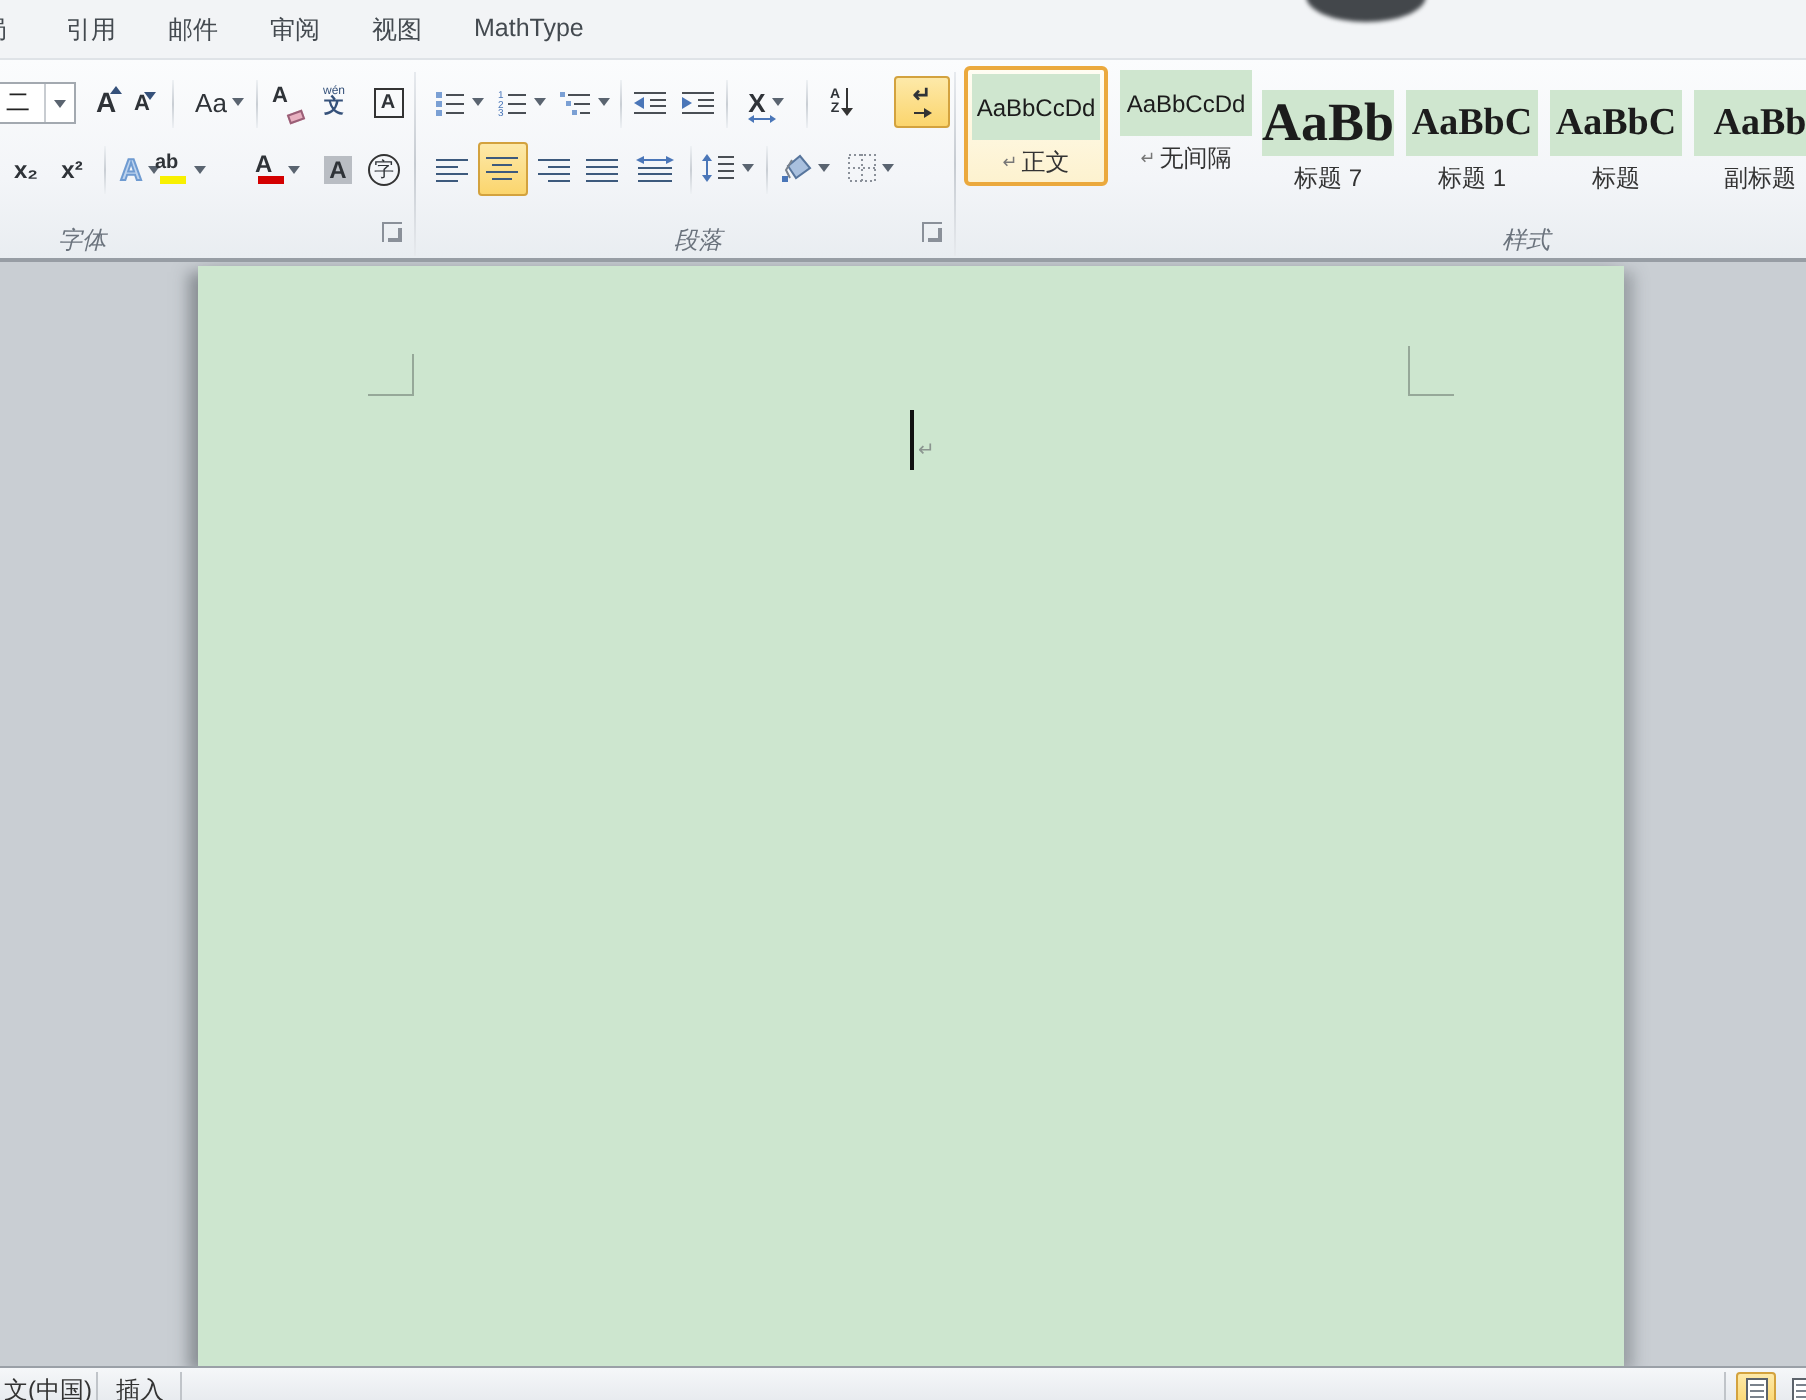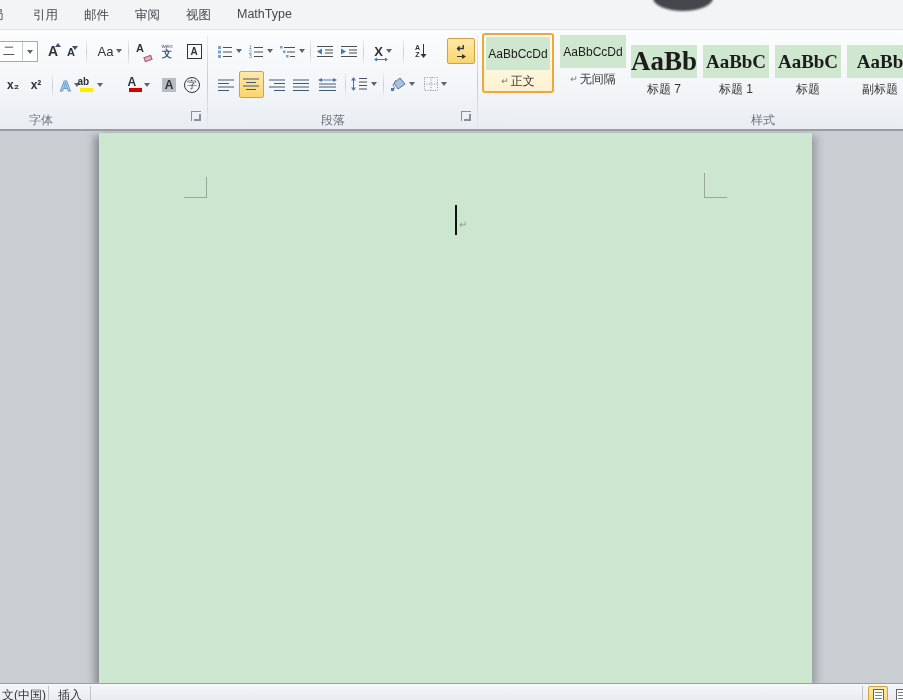--- a/index.html
+++ b/index.html
@@ -13,21 +13,21 @@
   .tab { position:absolute; top:7px; font-size:12.5px; color:#444a50; white-space:nowrap; }
   #blob { position:absolute; left:653px; top:-15px; width:60px; height:26px;
     background:#43474b; border-radius:50%; filter:blur(1px); }
 
   
   #ribbon { left:0; top:30px; width:903px; height:101px;
     background:linear-gradient(#fbfcfd 0%, #f3f5f8 60%, #e9edf1 100%);
     border-bottom:2px solid #979da4; overflow:hidden; }
   .gsep { position:absolute; top:6px; width:1px; height:92px;
     background:linear-gradient(#e7eaee, #c6cbd1, #e7eaee); }
-  .glabel { position:absolute; top:82px; font-size:12px; color:#6b737d; text-align:center; }
+  .glabel { position:absolute; top:82px; font-size:12px; color:#6b737d; text-align:center;font-style:italic; }
   .launcher { position:absolute; top:81px; width:10px; height:10px;
     border-left:1px solid #8a9099; border-top:1px solid #8a9099; }
   .launcher::after { content:""; position:absolute; right:0px; bottom:0px; width:5px; height:5px;
     border-right:2px solid #8a9099; border-bottom:2px solid #8a9099; }
 
   .btn { position:absolute; display:flex; align-items:center; justify-content:center;
     color:#2f3338; }
   .caret { width:0; height:0; border-left:3px solid transparent; border-right:3px solid transparent;
     border-top:4px solid #5a6470; margin-left:3px; }
   .isep { position:absolute; width:1px; height:24px;
@@ -360,21 +360,21 @@
       <svg width="14" height="14">
         <g stroke="#8a9099" stroke-dasharray="1,1.5">
           <rect x="0.5" y="0.5" width="13" height="13" fill="none"></rect>
             <line x1="7" y1="0" x2="7" y2="14"></line>
             <line x1="0" y1="7" x2="14" y2="7"></line>
           </g>
         </svg>
       <span class="caret"></span>
       </div>
 
-    <div class="glabel" style="left:290px;width:86px">段落</div>
+    <div class="glabel" style="left:306px;width:86px">段落</div>
     <div class="launcher" style="left:461px"></div>
   </div>
 
   <div class="gsep" style="left:477px"></div>
 
   <div>
     <div class="style-tile tile-sel" style="left:482px">
       <div class="prev" style="font-size:12px">AaBbCcDd</div>
       <div class="nm">
           <span class="pm">↵</span>

